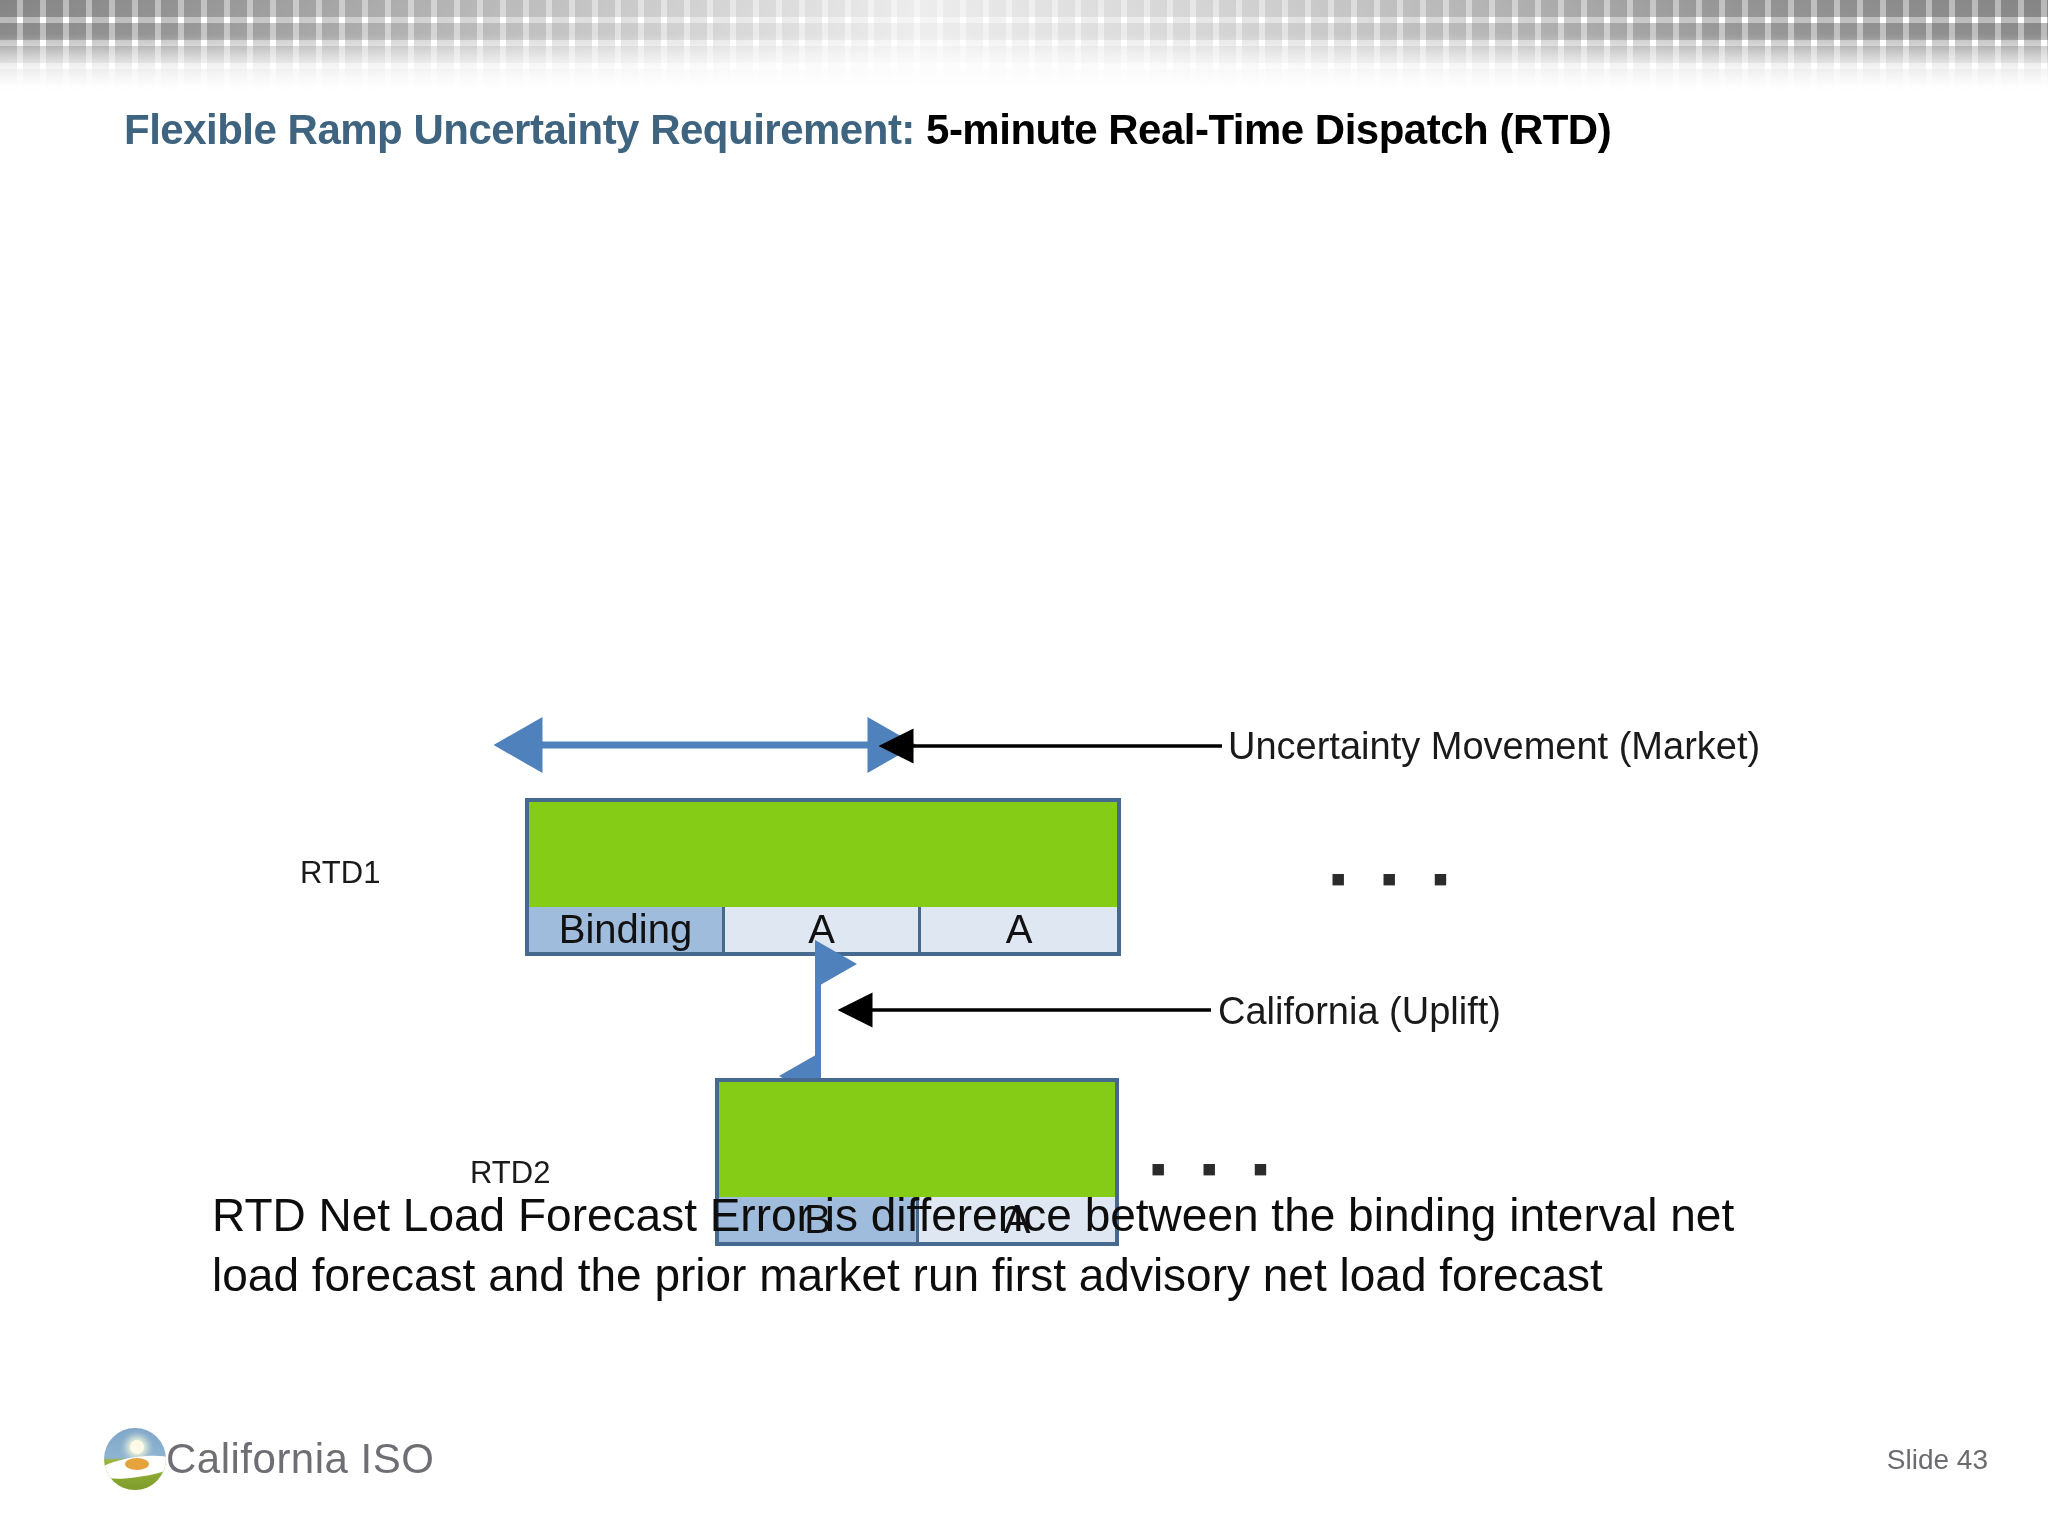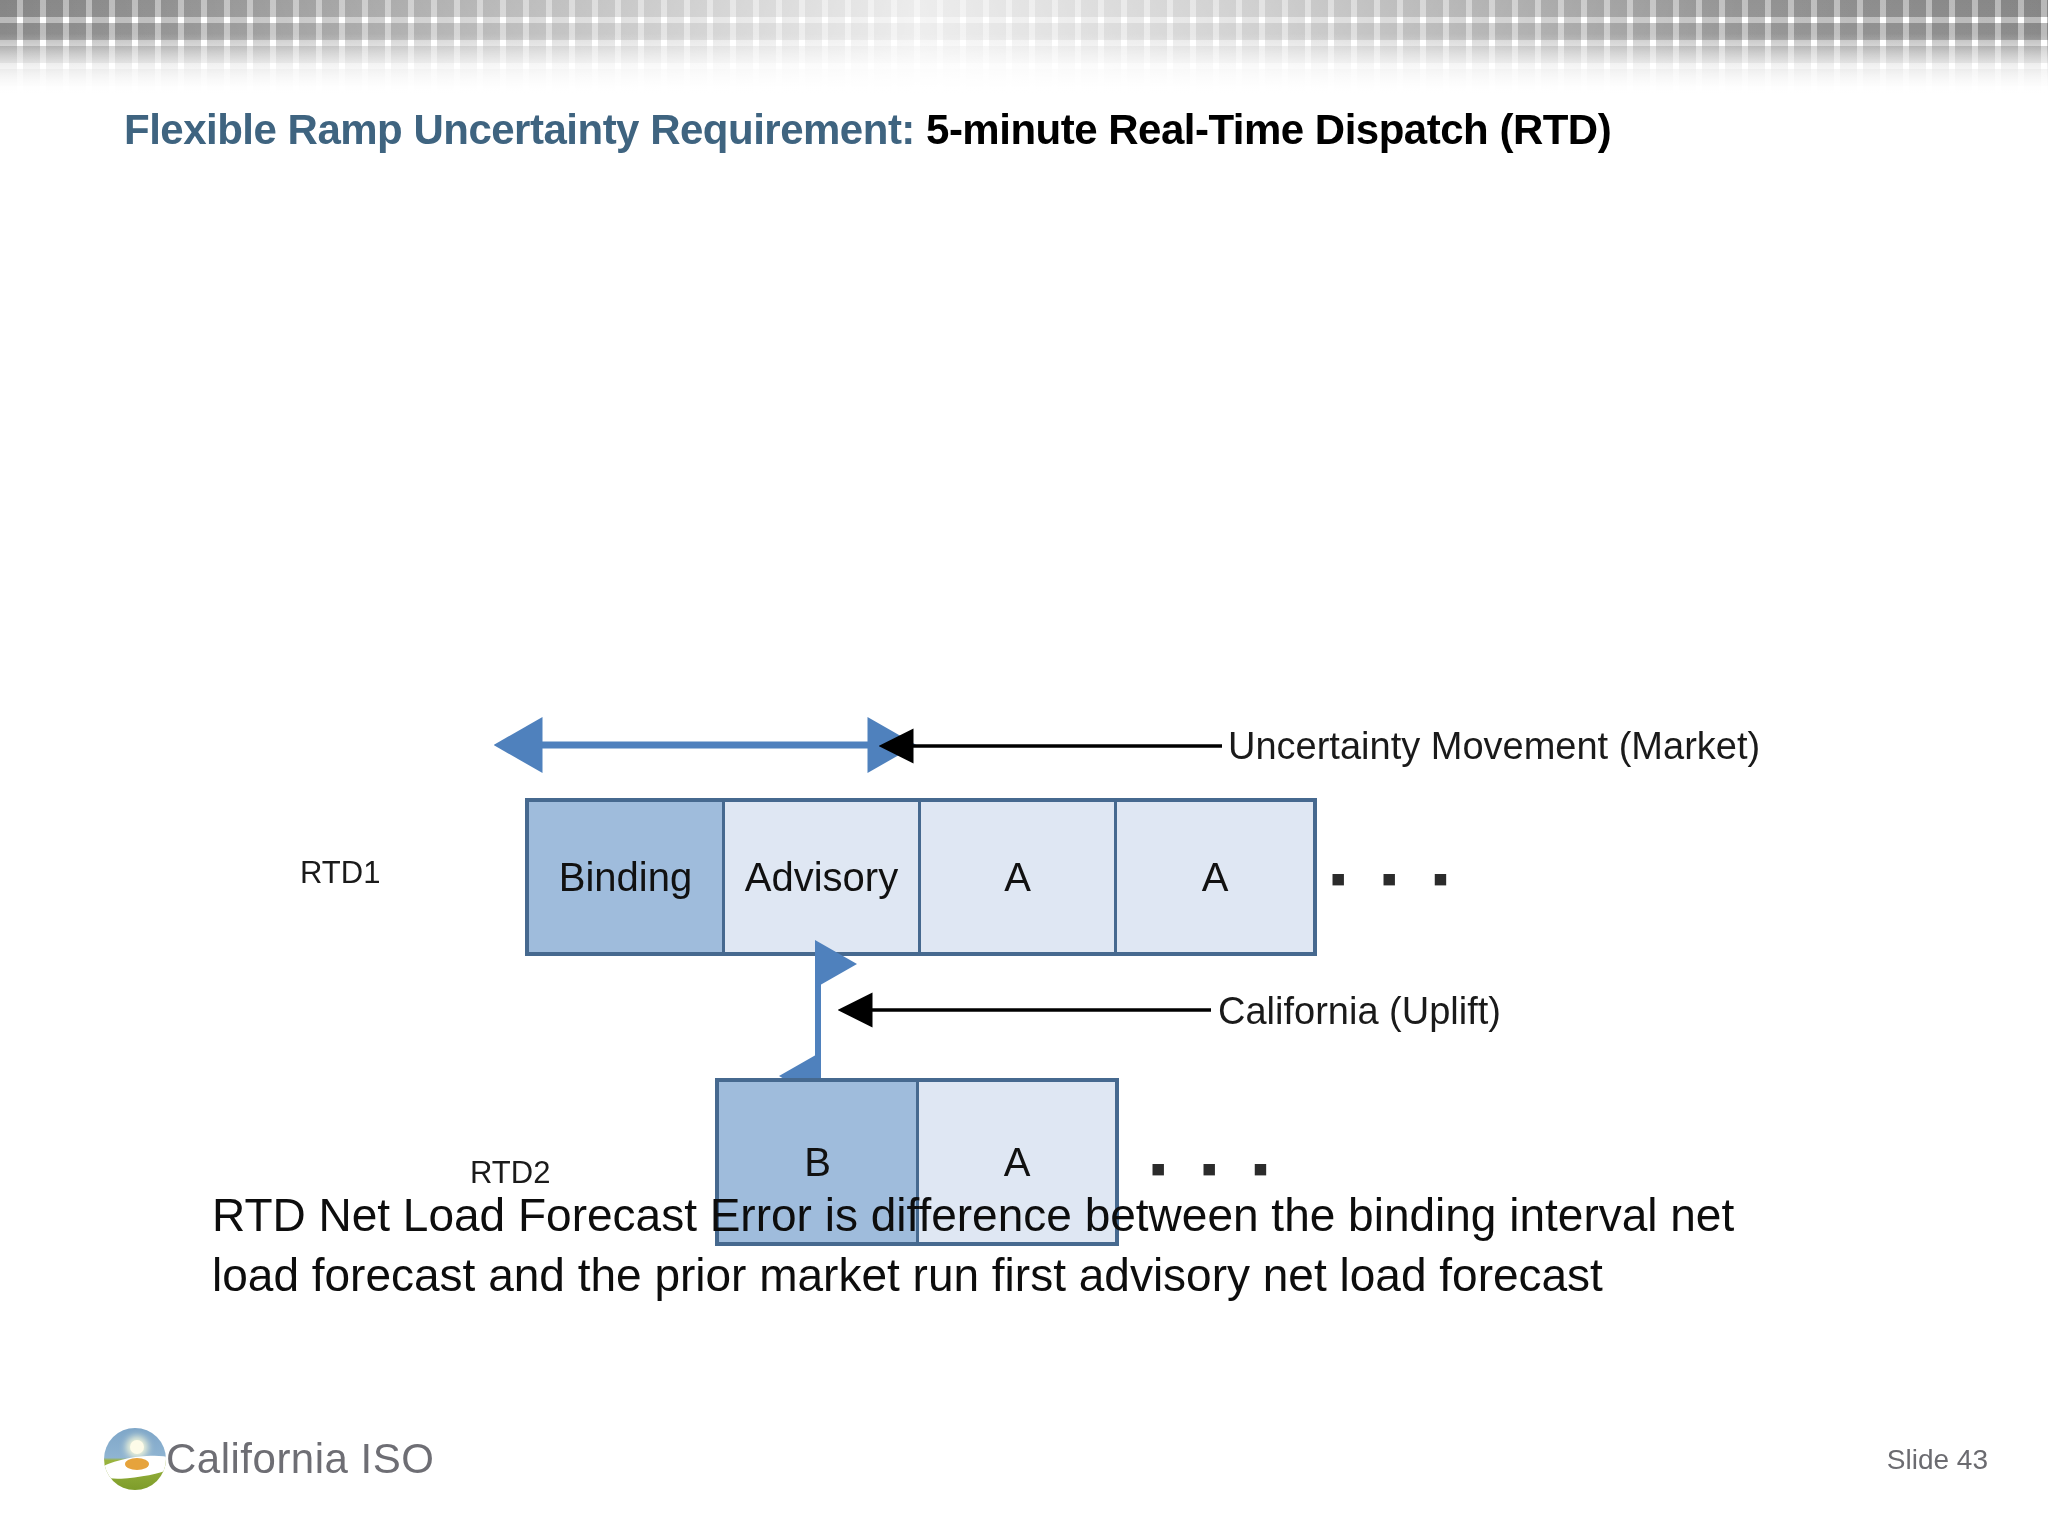--- a/index.html
+++ b/index.html
@@ -77,21 +77,22 @@
     white-space: nowrap;
   }
   #label-rtd1 { left: 300px; top: 555px; }
   #label-rtd2 { left: 470px; top: 855px; }
 
   .interval-row {
     position: absolute;
     display: flex;
     border: 4px solid #46698f;
     box-sizing: border-box;
-    background: #0f172a;
+    background: #84cc16;
+    align-items: flex-end;
   }
   #row-rtd1 { left: 525px; top: 498px; height: 158px; }
   #row-rtd2 { left: 715px; top: 778px; height: 168px; }
 
   .cell {
     box-sizing: border-box;
     border-right: 3px solid #46698f;
     display: flex;
     align-items: center;
     justify-content: center;
@@ -185,21 +186,20 @@
 <h1 id="title">
   <span class="t-accent">Flexible Ramp Uncertainty Requirement:</span><span class="t-plain"> 5-minute Real-Time Dispatch (RTD)</span>
 </h1>
 
 <div id="diagram">
 
   <div class="row-label" id="label-rtd1">RTD1</div>
 
   <div class="interval-row" id="row-rtd1">
     <div class="cell binding" style="width:196px">Binding</div>
-    <div class="cell advisory" style="width:196px">Advisory</div>
     <div class="cell advisory" style="width:196px">A</div>
     <div class="cell advisory" style="width:196px">A</div>
   </div>
 
   <div class="ellipsis" id="ellipsis-rtd1">▪ ▪ ▪</div>
 
   <svg class="arrow-svg" style="left:525px; top:420px;" width="360" height="50" viewBox="0 0 360 50">
     <defs>
       <marker id="blueArrowL" markerWidth="8" markerHeight="8" refX="6.5" refY="4" orient="auto">
         <path d="M7,0 L7,8 L0,4 Z" fill="#4f81bd"></path>

